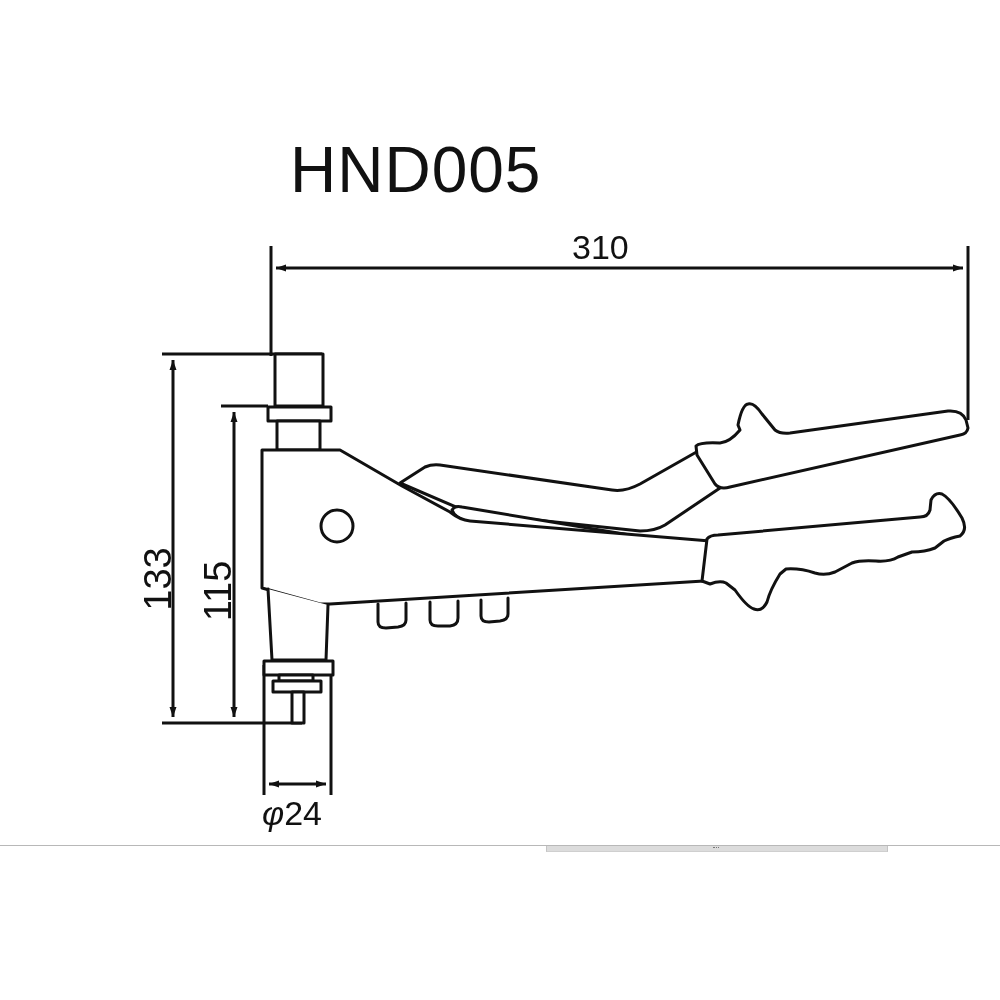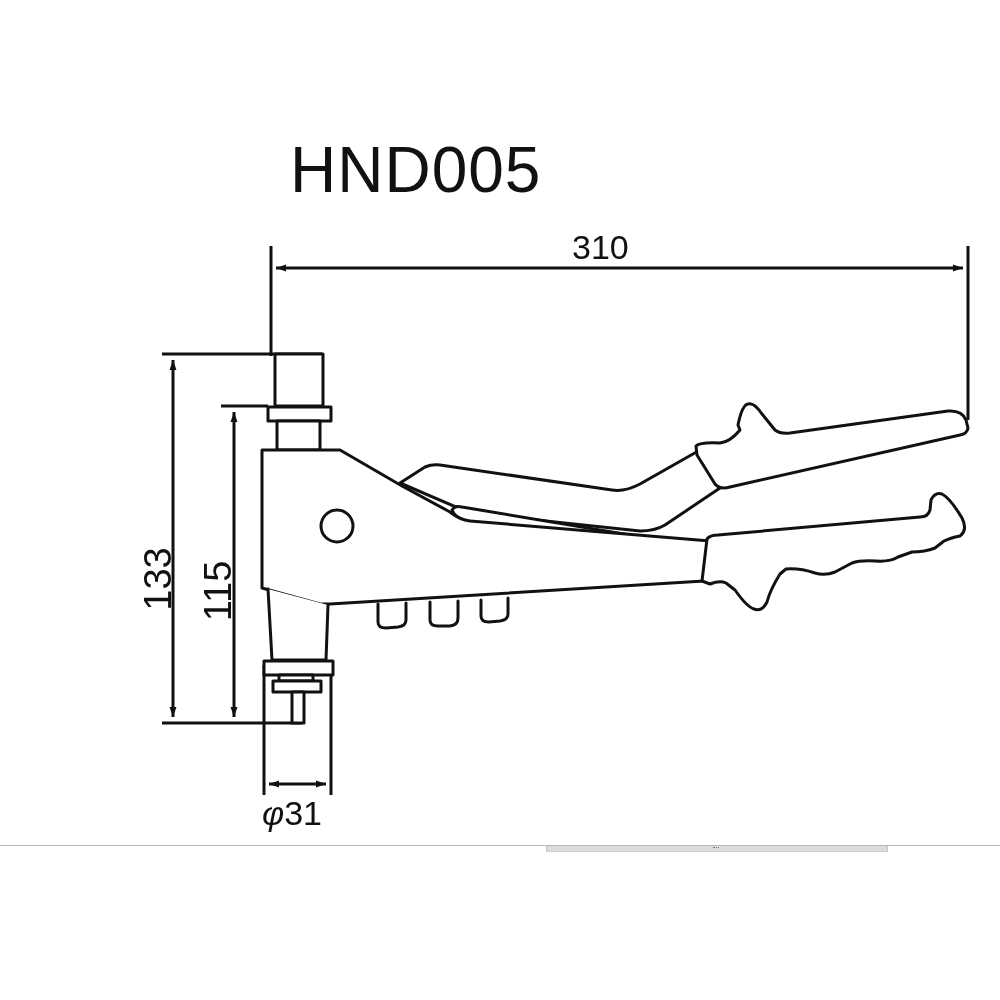--- a/index.html
+++ b/index.html
@@ -134,20 +134,20 @@
       <rect x="279" y="675" width="34" height="6"></rect>
       <rect x="273" y="681" width="48" height="11"></rect>
       <rect x="292" y="692" width="12" height="31"></rect>
     </g>
   </svg>
 
   <div class="dim-label dim-270">310</div>
   <div class="dim-label dim-133">133</div>
   <div class="dim-label dim-115">115</div>
   <div class="dim-label dim-22">
-    <span>φ</span><span class="num">31</span>
+    <span>φ</span><span class="num">24</span>
   </div>
 
   <div class="divider"></div>
   <div class="splitter">
     <span class="grip"></span>
   </div>
 </div>
 
 </body></html>

